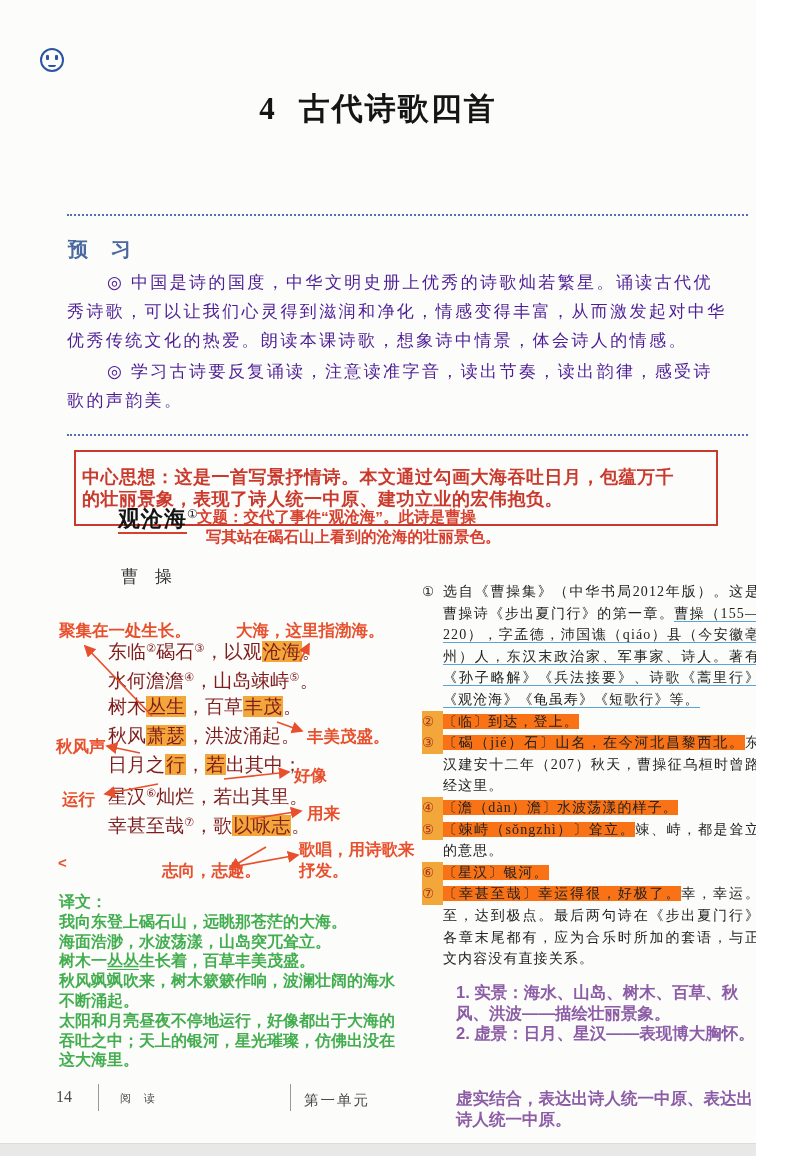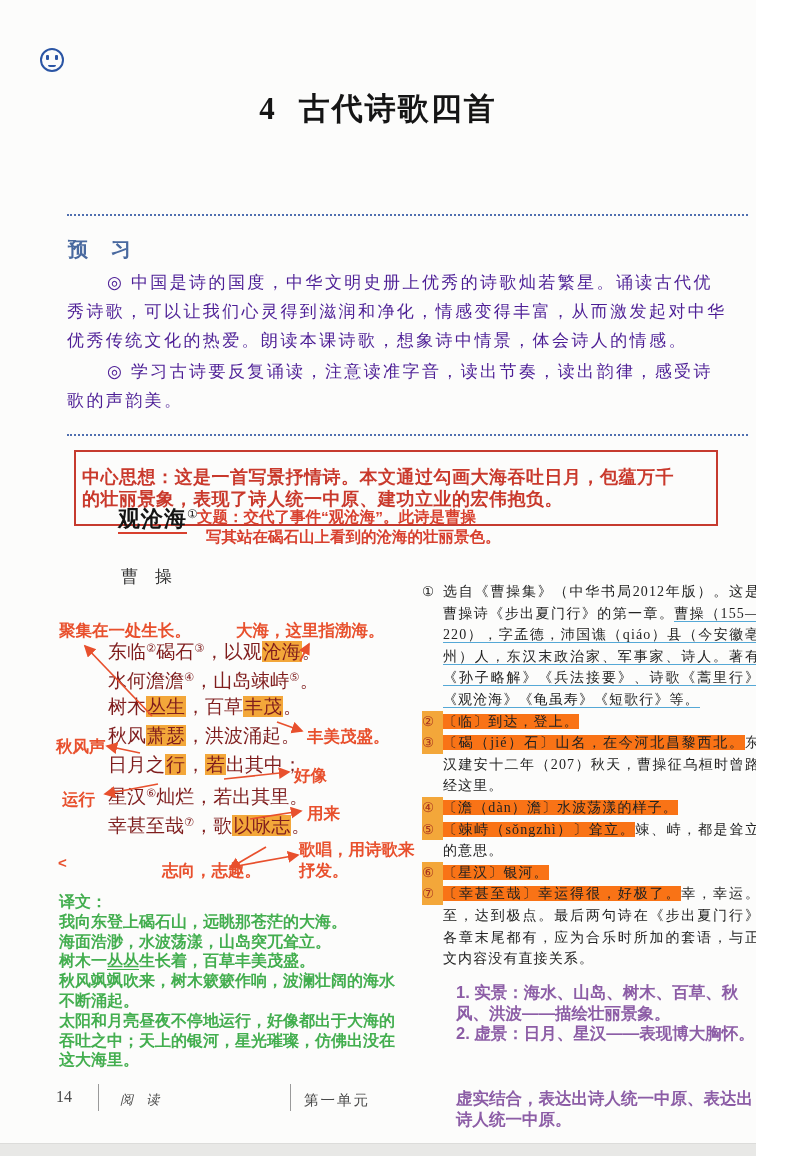--- a/index.html
+++ b/index.html
@@ -72,21 +72,21 @@
   .outline{position:absolute;left:456px;width:306px;color:#8c5da6;font-weight:bold;
            font-family:"Liberation Sans","DejaVu Sans",sans-serif;font-size:16.5px;line-height:20.5px;}
   #outlineBlock{top:982px}
   .conclusion{top:1088px}
   
   .f-item{position:absolute;color:#4a4a4a;}
   .f-num{left:56px;top:1088px;font-size:16px;}
   .f-bar{width:1px;height:27px;background:#9a9a9a;}
   .f-bar1{left:98px;top:1084px;}
   .f-bar2{left:290px;top:1084px;}
-  .f-sec{left:120px;top:1091px;font-size:13px;letter-spacing:5px;font-style:italic;}
+  .f-sec{left:120px;top:1091px;font-size:11px;letter-spacing:5px;}
   .f-unit{left:304px;top:1091px;font-size:14.5px;letter-spacing:2px;}
   .bstrip{position:absolute;left:0;top:1143px;width:800px;height:13px;background:#e8e8e6;border-top:1px solid #dcdcda;}
   .arrows{position:absolute;left:0;top:0;pointer-events:none;}
 </style>
 </head>
 <body>
 
 <div class="page">
 
   <span class="smiley">

